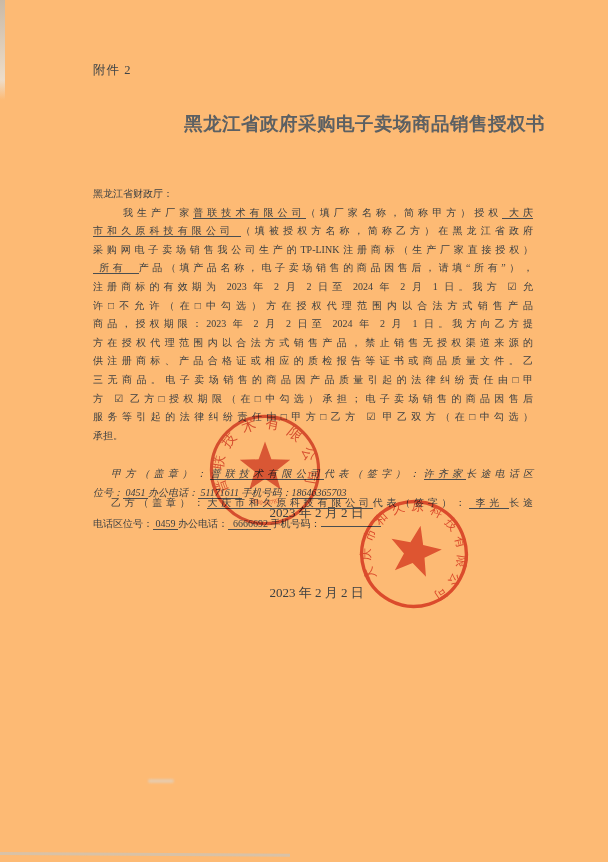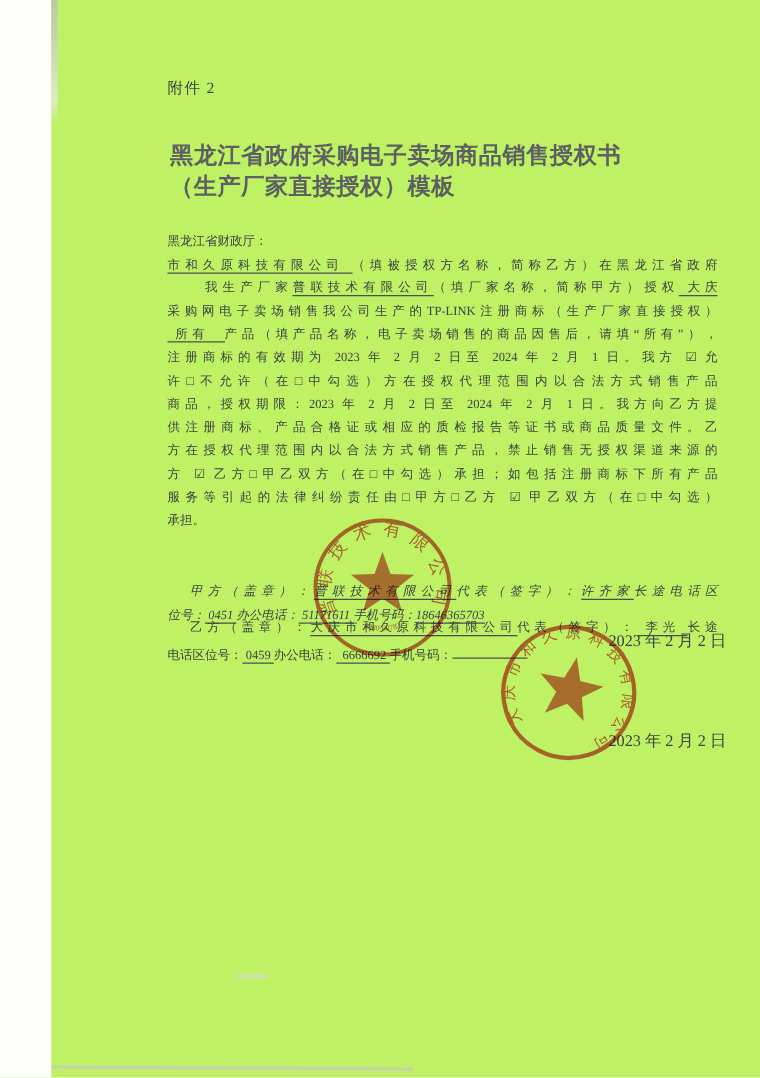--- a/index.html
+++ b/index.html
@@ -1,47 +1,47 @@
 <!DOCTYPE html>
 <html><head>
 <meta charset="utf-8">
 <style>
   html,body{margin:0;padding:0;}
   body{
     width:608px;height:862px;position:relative;overflow:hidden;
     background:#fdfdfc;
     font-family:"Liberation Serif","DejaVu Serif",serif;
   }
-  .page{position:absolute;inset:0;background:#bef264;margin-left:41px;}
+  .page{position:absolute;inset:0;background:#fdba74;}
   
   .attachment{
     position:absolute;left:93px;top:62px;font-size:12.5px;color:#3f4447;
     letter-spacing:1px;
   }
   .title{
-    position:absolute;left:95px;top:111px;width:450px;text-align:left;
+    position:absolute;left:95px;top:111px;width:450px;text-align:right;
     font-family:"Liberation Sans","DejaVu Sans",sans-serif;
     font-weight:600;font-size:18.5px;line-height:25px;color:#5c6063;
     letter-spacing:0.5px;
   }
   .bodytext,.sigblock{
     position:absolute;left:93px;width:440px;
     font-size:10px;color:#3b3f42;
   }
   .bodytext{top:185px;}
   .sig-a{top:465px;font-style:italic;}
   .sig-b{top:494px;}
   .tline{height:18.6px;line-height:18.6px;white-space:nowrap;}
   .tline.just{white-space:normal;text-align:justify;text-align-last:justify;}
   .tline.ind2{text-indent:30px;}
   .tline.ind1{text-indent:18px;}
   .ul{border-bottom:1px solid #4a4e51;}
   .blank{display:inline-block;height:13px;vertical-align:baseline;}
   .dateline{
-    position:absolute;left:93px;width:447px;text-align:right;
+    position:absolute;left:93px;width:447px;text-align:center;
     font-size:13px;color:#3b3f42;height:18.6px;line-height:18.6px;
   }
   .date-a{top:504px;}
   .date-b{top:584px;}
   
   .seal{position:absolute;mix-blend-mode:multiply;opacity:.82;}
   .seal-a{left:206px;top:411px;width:118px;height:118px;}
   .seal-b{left:354px;top:494px;width:120px;height:120px;transform:rotate(28deg);}
   .seal svg{width:100%;height:100%;}
   .seal circle{fill:none;stroke:var(--sc,#d0473f);}
@@ -68,35 +68,35 @@
 <div class="page">
 
   <div class="edge-left"></div>
   <div class="edge-bottom"></div>
   <div class="smudge"></div>
 
   <div class="attachment">附件 2</div>
 
   <div class="title">
     <div>黑龙江省政府采购电子卖场商品销售授权书</div>
-    <div>（生产厂家直接授权）模板</div>
   </div>
 
   <div class="bodytext">
       <div class="tline"><span>黑龙江省财政厅：</span></div>
+      <div class="tline just ind2"><span>我生产厂家</span><span class="ul">普联技术有限公司</span><span>（填厂家名称，简称甲方）授权</span><span class="ul">&nbsp;大庆</span></div>
       <div class="tline just"><span class="ul">市和久原科技有限公司&nbsp;</span><span>（填被授权方名称，简称乙方）在黑龙江省政府</span></div>
-      <div class="tline just ind2"><span>我生产厂家</span><span class="ul">普联技术有限公司</span><span>（填厂家名称，简称甲方）授权</span><span class="ul">&nbsp;大庆</span></div>
       <div class="tline just"><span>采购网电子卖场销售我公司生产的TP-LINK注册商标（生产厂家直接授权）</span></div>
       <div class="tline just"><span class="ul">&nbsp;所有&nbsp;&nbsp;</span><span>产品（填产品名称，电子卖场销售的商品因售后，请填“所有”），</span></div>
       <div class="tline just"><span>注册商标的有效期为 2023 年 2 月 2 日至 2024 年 2 月 1 日。我方 ☑ 允</span></div>
       <div class="tline just"><span>许□不允许（在□中勾选）方在授权代理范围内以合法方式销售产品</span></div>
       <div class="tline just"><span>商品，授权期限：2023 年 2 月 2 日至 2024 年 2 月 1 日。我方向乙方提</span></div>
+      <div class="tline just"><span>方在授权代理范围内以合法方式销售产品，禁止销售无授权渠道来源的</span></div>
       <div class="tline just"><span>供注册商标、产品合格证或相应的质检报告等证书或商品质量文件。乙</span></div>
-      <div class="tline just"><span>方在授权代理范围内以合法方式销售产品，禁止销售无授权渠道来源的</span></div>
-      <div class="tline just"><span>方 ☑ 乙方□甲乙双方（在□中勾选）承担；如包括注册商标下所有产品</span></div>
+      <div class="tline just"><span>三无商品。电子卖场销售的商品因产品质量引起的法律纠纷责任由□甲</span></div>
+      <div class="tline just"><span>方 ☑ 乙方□授权期限（在□中勾选）承担；电子卖场销售的商品因售后</span></div>
       <div class="tline just"><span>服务等引起的法律纠纷责任由□甲方□乙方 ☑ 甲乙双方（在□中勾选）</span></div>
       <div class="tline"><span>承担。</span></div>
     </div>
 
   <div class="sigblock sig-a">
       <div class="tline just ind1"><span>甲方（盖章）：</span><span class="ul">普联技术有限公司</span><span>代表（签字）：</span><span class="ul">许齐家</span><span>长途电话区</span></div>
       <div class="tline"><span>位号：</span><span class="ul">&nbsp;0451&nbsp;</span><span>办公电话：</span><span class="ul">&nbsp;51171611&nbsp;</span><span>手机号码：</span><span class="ul">18646365703</span></div>
     </div>
   <div class="dateline date-a">2023 年 2 月 2 日</div>
 

